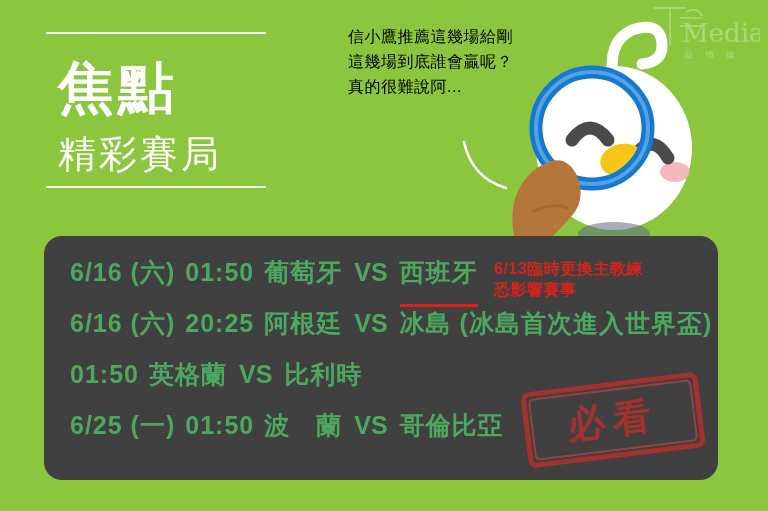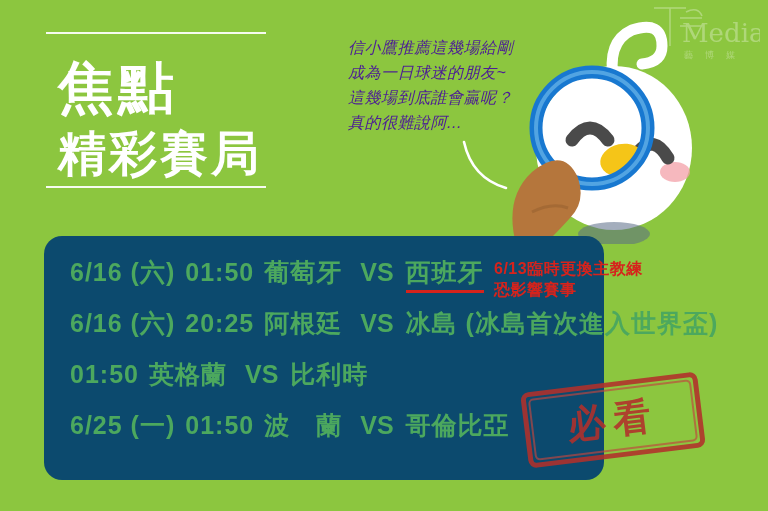--- a/index.html
+++ b/index.html
@@ -48,39 +48,38 @@
     color: #FFFFFF;
     font-size: 56px;
     line-height: 84px;
     font-weight: bold;
     letter-spacing: 4px;
     margin: 12px 0 0 12px;
     white-space: nowrap;
   }
   #title-sub {
     color: #FFFFFF;
-    font-size: 48px;
+    font-size: 38px;
     line-height: 44px;
-    font-weight: bold;
+    font-weight: normal;
     letter-spacing: 3px;
     margin: 2px 0 10px 12px;
     white-space: nowrap;
   }
 
   
   #speech {
     position: absolute;
     left: 348px;
-    top: 35px;
+    top: 24px;
     width: 218px;
-    color: #4c1d95;
+    color: #000000;
     font-size: 16px;
     line-height: 25px;
     letter-spacing: 0.5px;
-    font-style: italic;
   }
   #speech-tail {
     position: absolute;
     left: 462px;
     top: 138px;
     width: 60px;
     height: 60px;
     pointer-events: none;
   }
 
@@ -92,23 +91,23 @@
     width: 250px;
     height: 232px;
     pointer-events: none;
   }
 
   
   #card {
     position: absolute;
     left: 44px;
     top: 236px;
-    width: 560px;
+    width: 674px;
     height: 244px;
-    background: #0c4a6e;
+    background: #404040;
     border-radius: 18px;
   }
   #rows {
     position: absolute;
     left: 26px;
     top: 20px;
     right: 12px;
   }
   .row {
     display: flex;
@@ -116,25 +115,25 @@
     height: 51px;
     white-space: nowrap;
   }
   .row-text {
     color: #4CA85E;
     font-size: 25px;
     font-weight: bold;
     letter-spacing: 1px;
   }
   .row-date { margin-right: 10px; }
-  .row-team-a { margin-right: 18px; }
+  .row-team-a { margin-right: 12px; }
   .row-vs { margin-right: 12px; letter-spacing: 0px; }
   .row-team-b.highlight {
     border-bottom: 3px solid #D6231C;
-    padding-bottom: 1px;
+    padding-bottom: 15px;
   }
   .row-note {
     margin-left: 8px;
   }
 
   
   #annotation {
     position: absolute;
     left: 472px;
     top: 258px;
@@ -204,21 +203,20 @@
 
   <div id="title-block">
     <div class="rule"></div>
     <div id="title-main">焦點</div>
     <div id="title-sub">精彩賽局</div>
     <div class="rule"></div>
   </div>
 
   <div id="speech">
     <div>信小鷹推薦這幾場給剛</div>
-    <div>成為一日球迷的朋友~</div>
     <div>這幾場到底誰會贏呢？</div>
     <div>真的很難說阿...</div>
   </div>
   <svg id="speech-tail" viewBox="0 0 60 60">
     <path d="M2 4 Q10 40 44 50" fill="none" stroke="#FFFFFF" stroke-width="2.6" stroke-linecap="round"></path>
   </svg>
 
   <svg id="mascot" viewBox="0 0 250 232">
 
     <path d="M128 70 Q120 30 146 18 Q176 8 176 34 Q176 50 156 52" fill="none" stroke="#FFFFFF" stroke-width="11" stroke-linecap="round"></path>

